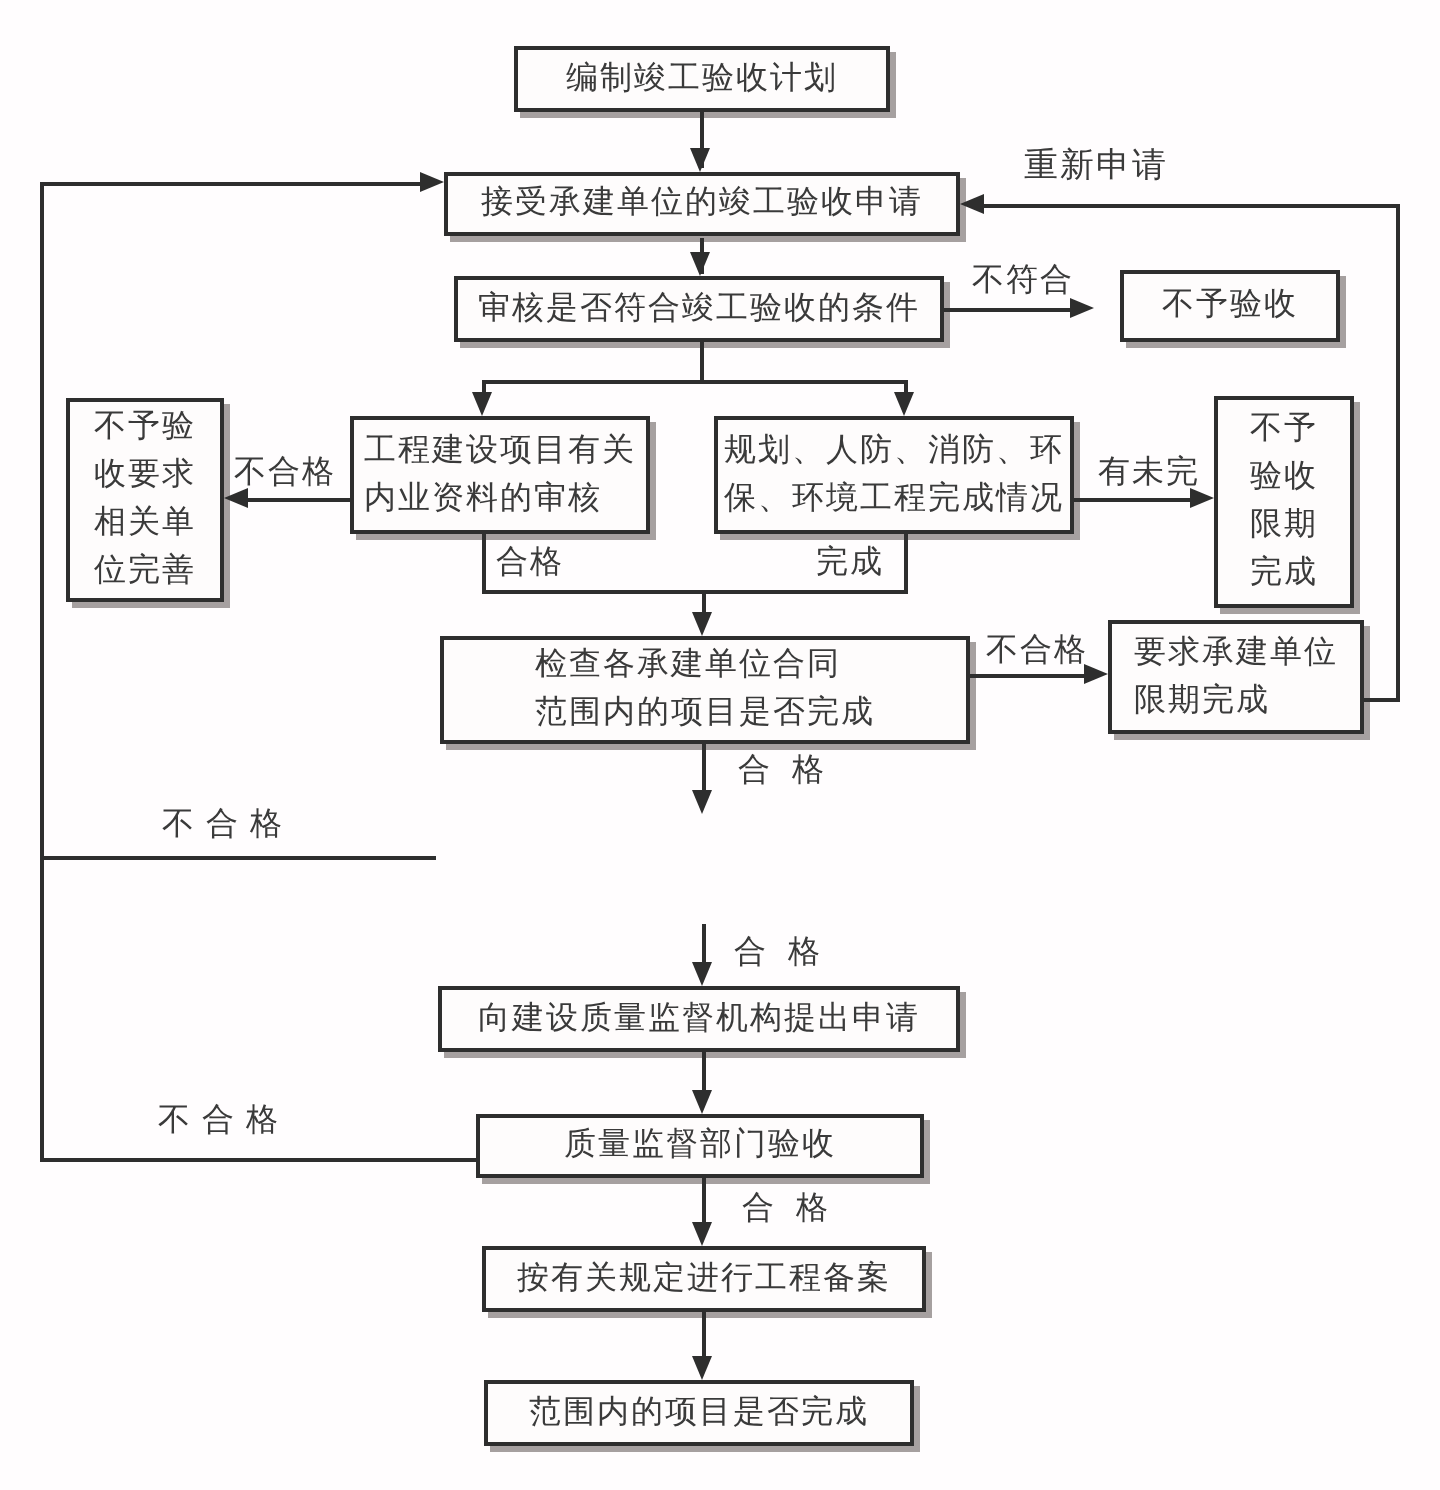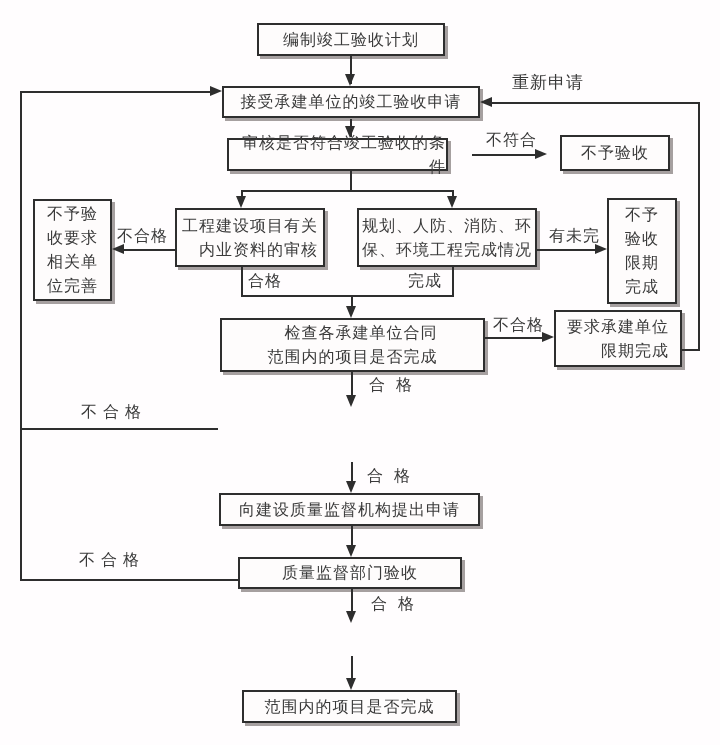--- a/index.html
+++ b/index.html
@@ -13,61 +13,62 @@
   #stage{
     position:relative;width:720px;height:745px;background:var(--paper);
     font-family:"Liberation Serif","DejaVu Serif",serif;color:var(--text);
     overflow:hidden;
   }
   .box{
     position:absolute;box-sizing:border-box;
     border:2px solid var(--ink);background:var(--boxbg);
     box-shadow:3px 3px 0 var(--shadow);
     display:flex;align-items:center;justify-content:center;
-    text-align:right;white-space:pre-line;
+    text-align:left;white-space:pre-line;
     font-size:16px;line-height:1.5;letter-spacing:1px;
   }
   .lbl{
     position:absolute;font-size:16px;letter-spacing:1px;white-space:pre;
     color:var(--text);
     text-align:right;
   }
   .ln{position:absolute;background:var(--ink);}
   .ah{position:absolute;width:0;height:0;border-style:solid;border-color:transparent;}
   .ah.d{border-width:12px 5px 0 5px;border-top-color:var(--ink);}
   .ah.r{border-width:5px 0 5px 12px;border-left-color:var(--ink);}
   .ah.l{border-width:5px 12px 5px 0;border-right-color:var(--ink);}
 </style>
 </head>
 <body>
 
 <div id="stage">
 
   <div class="box" style="left:257px;top:23px;width:188px;height:33px">编制竣工验收计划</div>
   <div class="box" style="left:222px;top:86px;width:258px;height:32px">接受承建单位的竣工验收申请</div>
-  <div class="box" style="left:227px;top:138px;width:221px;height:33px">审核是否符合竣工验收的条件</div>
+  <div class="box" style="left:227px;top:138px;width:245px;height:33px">审核是否符合竣工验收的条件</div>
   <div class="box" style="left:560px;top:135px;width:110px;height:36px">不予验收</div>
   <div class="box" style="left:175px;top:208px;width:150px;height:59px">工程建设项目有关
 内业资料的审核</div>
   <div class="box" style="left:357px;top:208px;width:180px;height:59px">规划、人防、消防、环
 保、环境工程完成情况</div>
   <div class="box" style="left:33px;top:199px;width:79px;height:102px">不予验
 收要求
 相关单
 位完善</div>
   <div class="box" style="left:607px;top:198px;width:70px;height:106px">不予
 验收
 限期
 完成</div>
   <div class="box" style="left:220px;top:318px;width:265px;height:54px">检查各承建单位合同
 范围内的项目是否完成</div>
   <div class="box" style="left:554px;top:310px;width:128px;height:57px">要求承建单位
 限期完成</div>
   <div class="box" style="left:219px;top:493px;width:261px;height:33px">向建设质量监督机构提出申请</div>
   <div class="box" style="left:238px;top:557px;width:224px;height:32px">质量监督部门验收</div>
+  <div class="box" style="left:241px;top:623px;width:222px;height:33px">按有关规定进行工程备案</div>
   <div class="box" style="left:242px;top:690px;width:215px;height:33px">范围内的项目是否完成</div>
 
   <span class="lbl" style="left:512px;top:71px;font-size:17px">重新申请</span>
   <span class="lbl" style="left:486px;top:130px">不符合</span>
   <span class="lbl" style="left:117px;top:226px">不合格</span>
   <span class="lbl" style="left:248px;top:271px">合格</span>
   <span class="lbl" style="left:408px;top:271px">完成</span>
   <span class="lbl" style="left:549px;top:226px">有未完</span>
   <span class="lbl" style="left:493px;top:315px">不合格</span>
   <span class="lbl" style="left:369px;top:375px">合  格</span>

